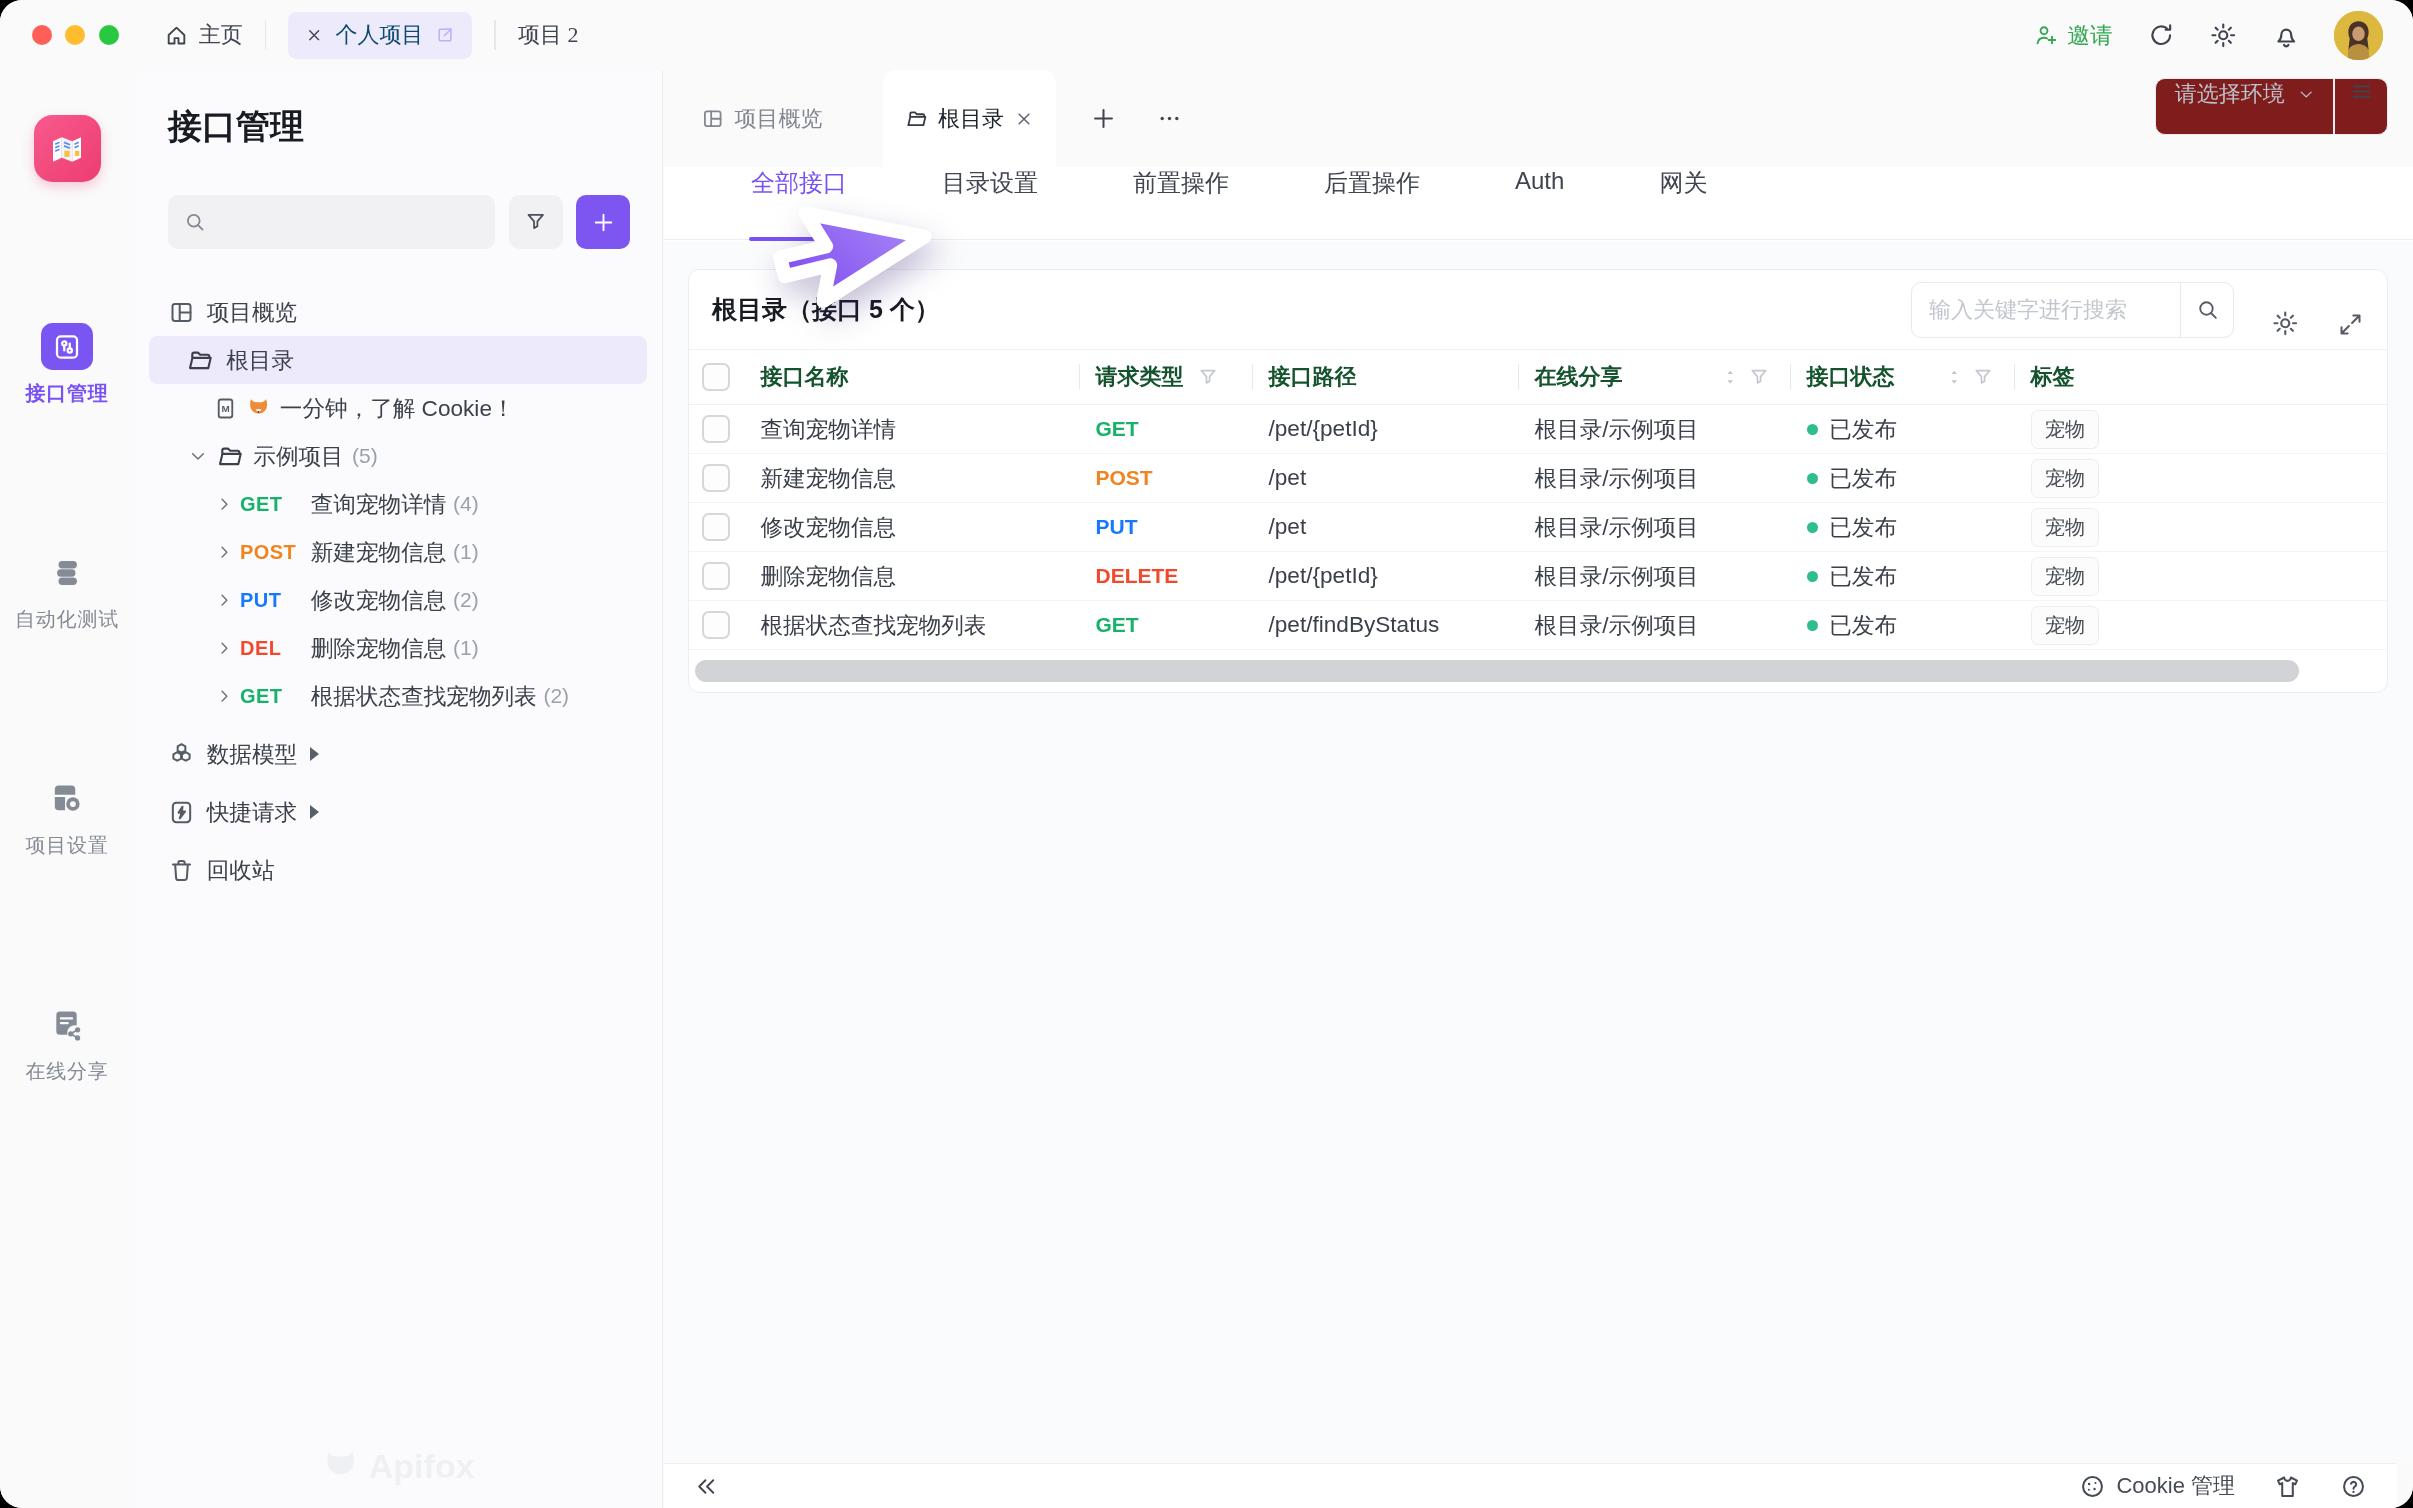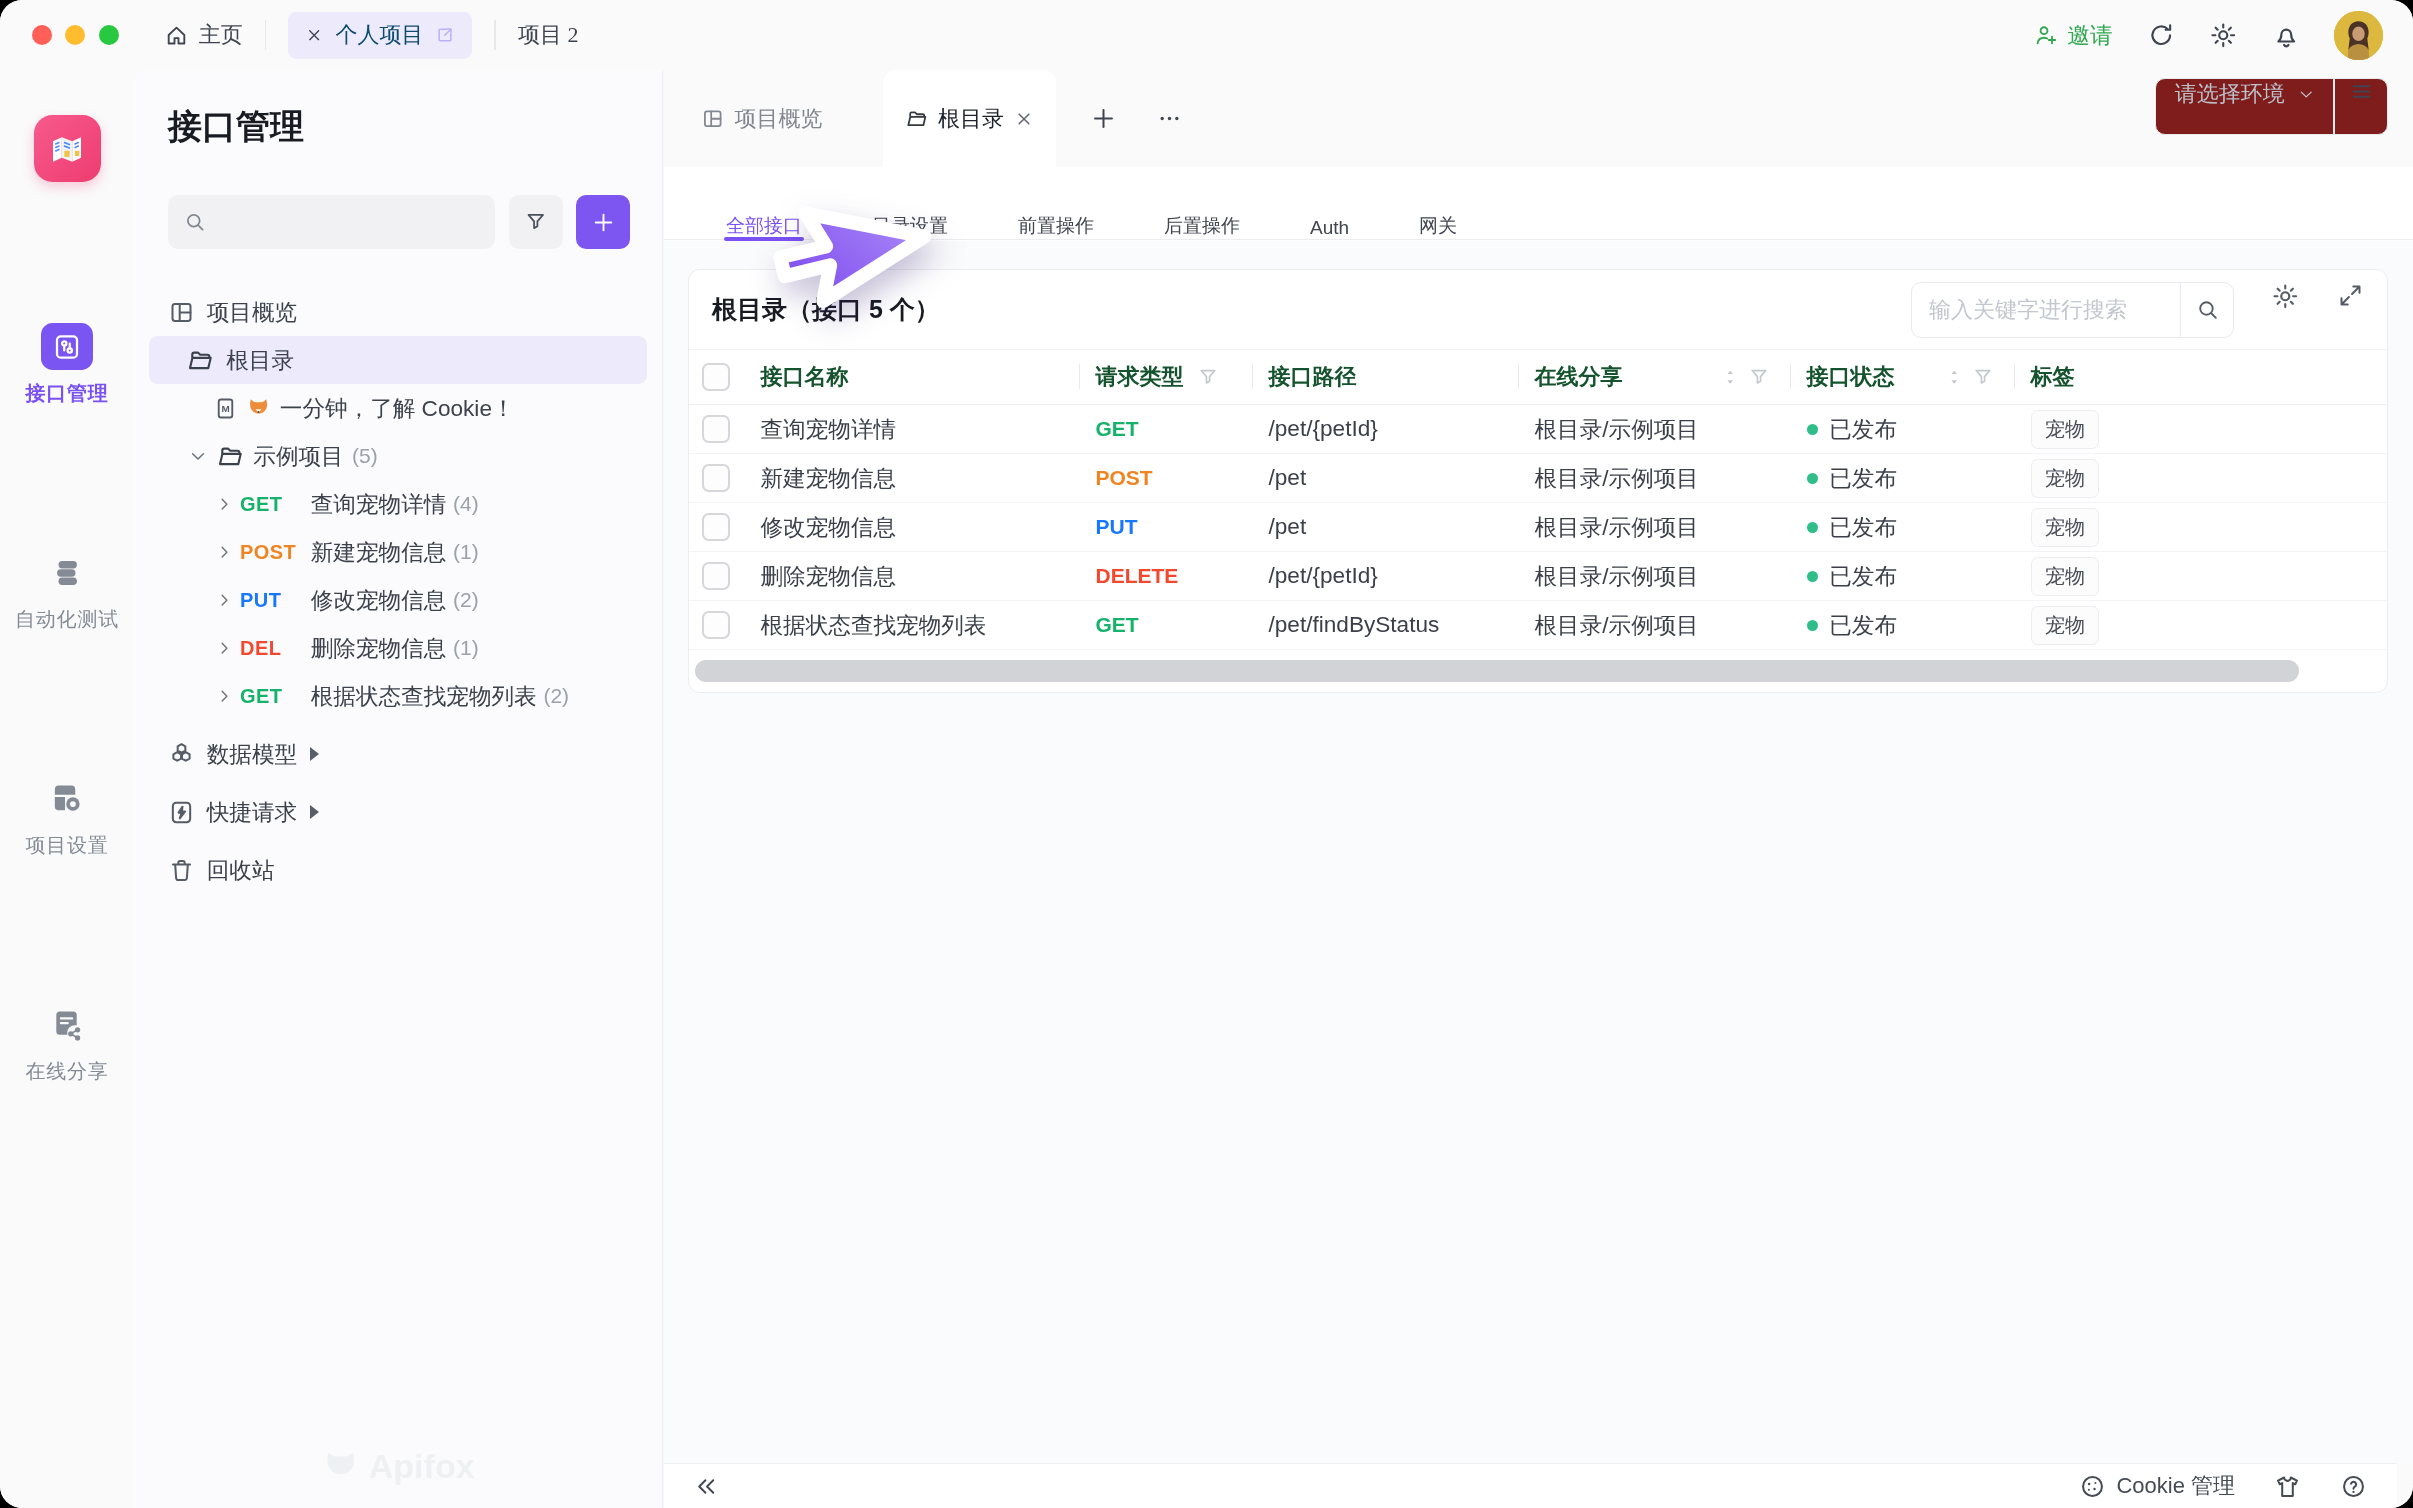--- a/index.html
+++ b/index.html
@@ -63,29 +63,29 @@
   .doc-tab.active .ticn{color:#343942;}
   .doc-plus{margin-left:34px;color:#3f4450;}
   .doc-dots{margin-left:39px;color:#3f4450;}
   .env-group{position:absolute;right:25px;top:8px;height:55px;border:1.7px solid #e9e9ee;border-radius:10px;background:#7f1d1d;display:flex;align-items:flex-start;}
   .env-sel{display:flex;align-items:center;gap:11.7px;padding:0 18.4px;color:#bcc1ca;font-size:22px;}
   .env-div{width:1.7px;height:100%;background:#e9e9ee;}
   .env-burger{width:52px;display:flex;align-items:center;justify-content:center;color:#3f4450;}
 
   .content{position:absolute;left:0;right:0;top:97px;bottom:44px;background:#fff;}
   .subtabs{height:72px;display:flex;align-items:center;gap:70px;padding-left:62px;border-bottom:1.7px solid #ededf0;background:#fff;}
-  .subtab{font-size:19px;color:#40454f;position:relative;height:100%;display:flex;align-items:flex-end;}
+  .subtab{font-size:24px;color:#40454f;position:relative;height:100%;display:flex;align-items:flex-start;margin-left:25px;}
   .subtab.active{color:#7a52f4;font-weight:500;}
   .subtab.active:after{content:"";position:absolute;left:-1.7px;right:-1.7px;bottom:-1.7px;height:4.2px;background:#7a52f4;border-radius:2.5px;}
   .body{position:absolute;left:0;right:0;top:74px;bottom:0;background:#fafbfc;overflow:hidden;}
 
   .card{margin:28px 25px 0 23.5px;background:#fff;border:1.7px solid #ebedf0;border-radius:11.7px;}
   .card-head{height:79px;display:flex;align-items:center;padding:0 23.5px;border-bottom:1.7px solid #f0f1f4;}
   .card-title{font-size:25px;font-weight:600;color:#181b22;}
-  .card-tools{margin-left:auto;display:flex;align-items:flex-start;padding-left:16px;}
+  .card-tools{margin-left:auto;display:flex;align-items:flex-end;padding-left:16px;}
   .csearch{display:flex;align-items:center;height:54px;border:1.7px solid #e9e9ee;border-radius:10px;overflow:hidden;background:#fff;}
   .csearch .cinput{width:251px;padding-left:17px;font-size:22px;color:#c2c6ce;}
   .csearch .cbtn{width:52px;height:100%;display:flex;align-items:center;justify-content:center;border-left:1.7px solid #e9e9ee;color:#565b66;}
   .ctool{margin-left:37px;color:#565b66;}
 
   .tgrid{display:grid;grid-template-columns:55px 335px 173px 266px 272px 224px 1fr;align-items:center;}
   .thead{height:54px;font-size:22px;font-weight:600;color:#14532d;border-bottom:1.7px solid #eef0f2;}
   .cell{padding-left:17px;display:flex;align-items:center;min-width:0;}
   .thead .cell{position:relative;height:100%;}
   .thead .cell.div:before{content:"";position:absolute;left:0;top:14.2px;width:1.7px;height:25px;background:#e7e9ed;}

